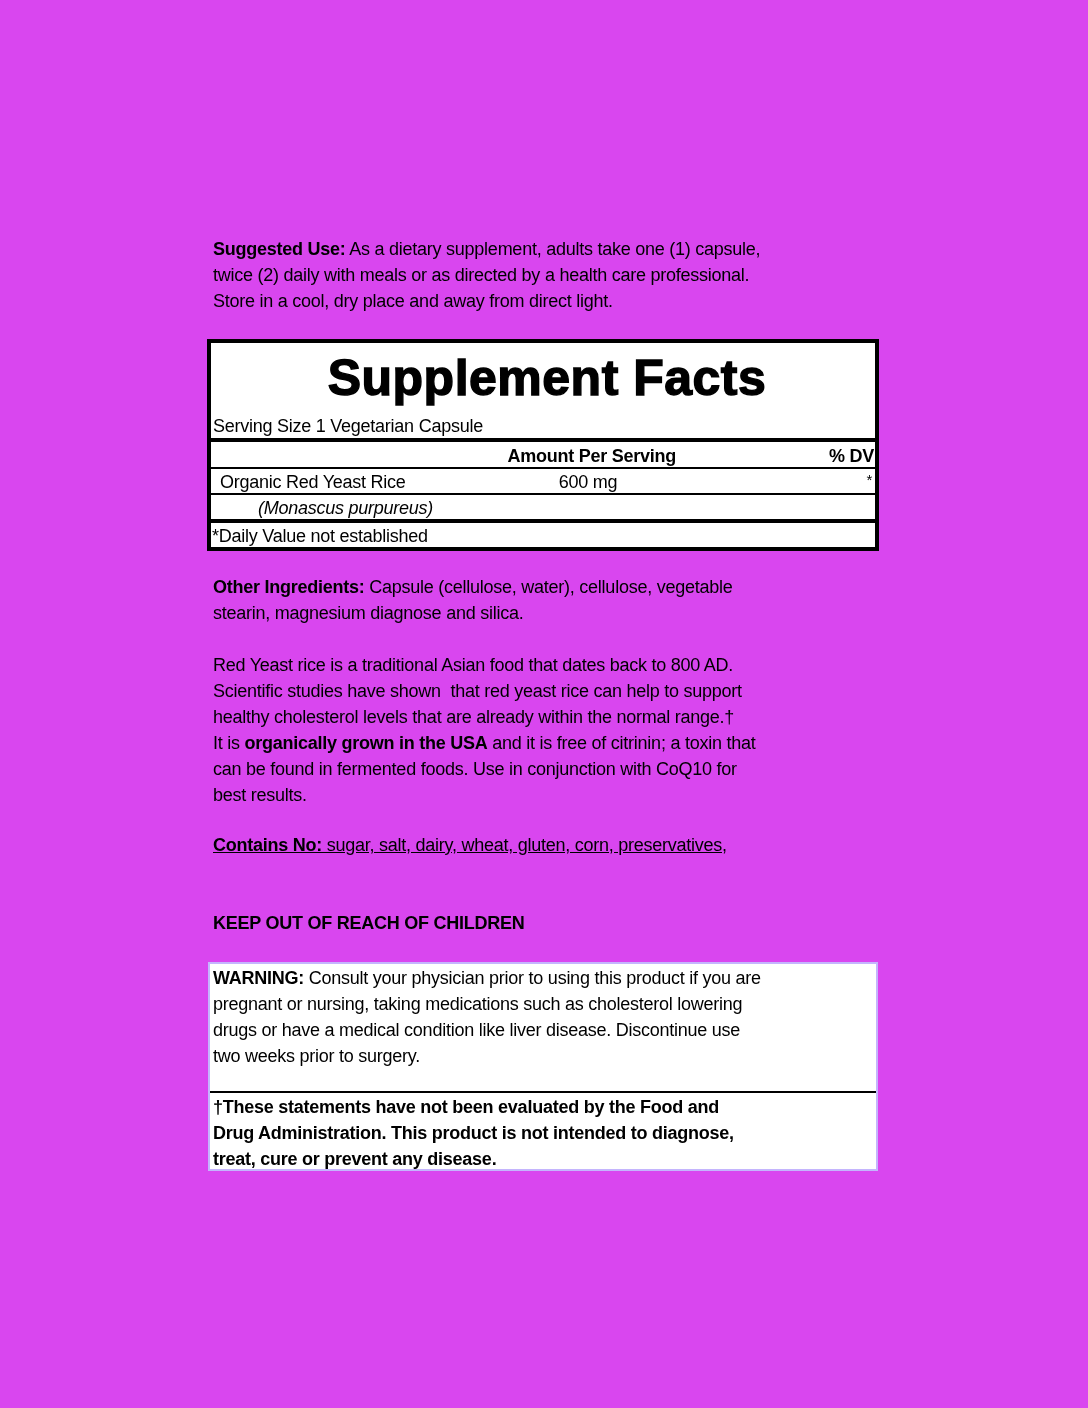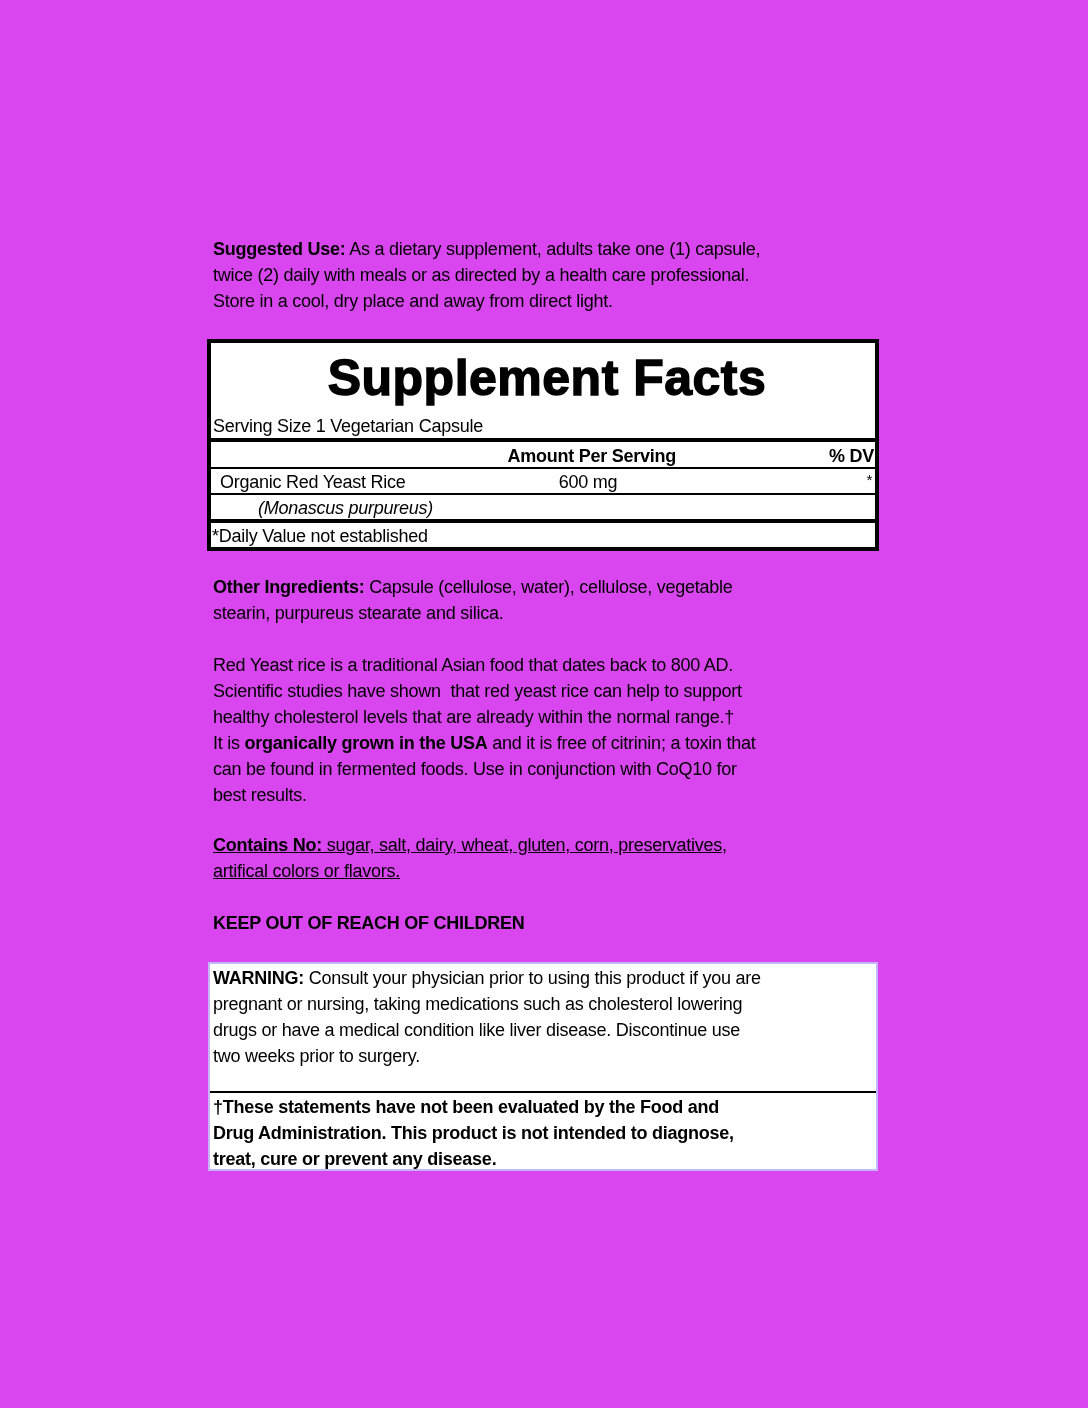--- a/index.html
+++ b/index.html
@@ -213,35 +213,34 @@
 
     <div class="rule-thick" style="top:176px;"></div>
 
     <div class="facts-row foot-row">
       <span class="foot">*Daily Value not established</span>
     </div>
   </div>
 
   <div class="para" style="top:574px;">
     <span class="line"><b>Other Ingredients:</b><span> Capsule (cellulose, water), cellulose, vegetable</span></span>
-    <span class="line">stearin, purpureus stearate and silica.</span>
+    <span class="line">stearin, magnesium diagnose and silica.</span>
   </div>
 
   <div class="para" style="top:652px;">
     <span class="line">Red Yeast rice is a traditional Asian food that dates back to 800 AD.</span>
     <span class="line" style="white-space:pre;">Scientific studies have shown  that red yeast rice can help to support</span>
     <span class="line">healthy cholesterol levels that are already within the normal range.†</span>
     <span class="line"><span style="white-space:pre;">It is </span><b>organically grown in the USA</b><span style="white-space:pre;"> and it is free of citrinin; a toxin that</span></span>
     <span class="line">can be found in fermented foods. Use in conjunction with CoQ10 for</span>
     <span class="line">best results.</span>
   </div>
 
   <div class="para" style="top:832px;text-decoration:underline;">
     <span class="line"><b>Contains No:</b><span> sugar, salt, dairy, wheat, gluten, corn, preservatives,</span></span>
-    <span class="line">artifical colors or flavors.</span>
   </div>
 
   <div class="para bold" style="top:910px;">
     <span class="line">KEEP OUT OF REACH OF CHILDREN</span>
   </div>
 
   <div class="warn-box">
     <div class="warn-section warn-top">
       <span class="line"><b>WARNING:</b><span> Consult your physician prior to using this product if you are</span></span>
       <span class="line">pregnant or nursing, taking medications such as cholesterol lowering</span>

